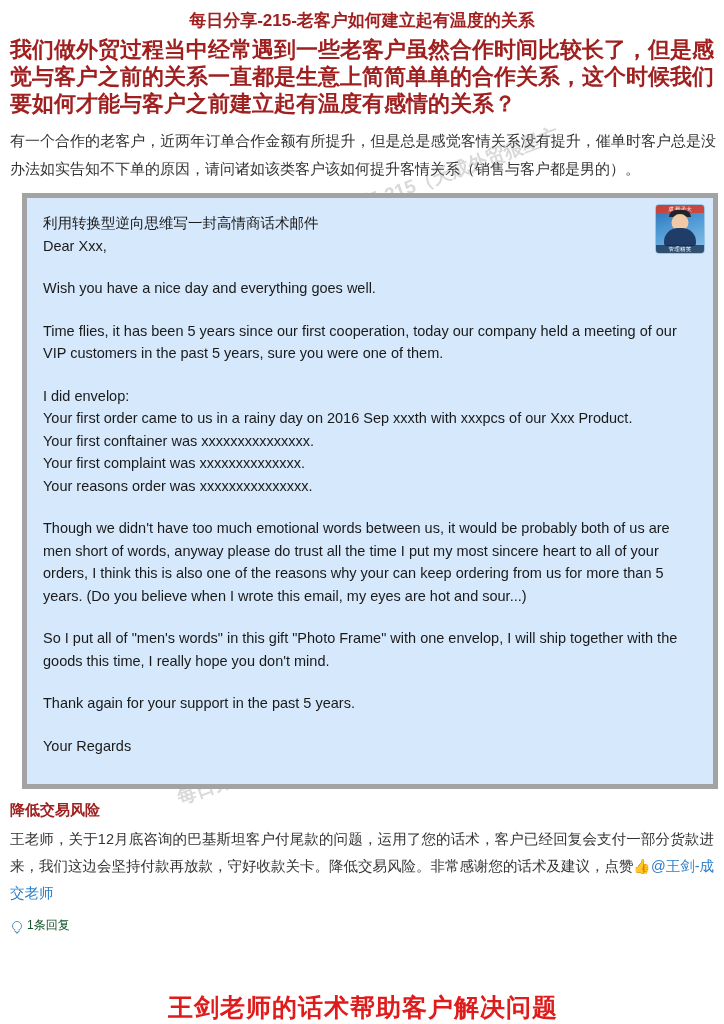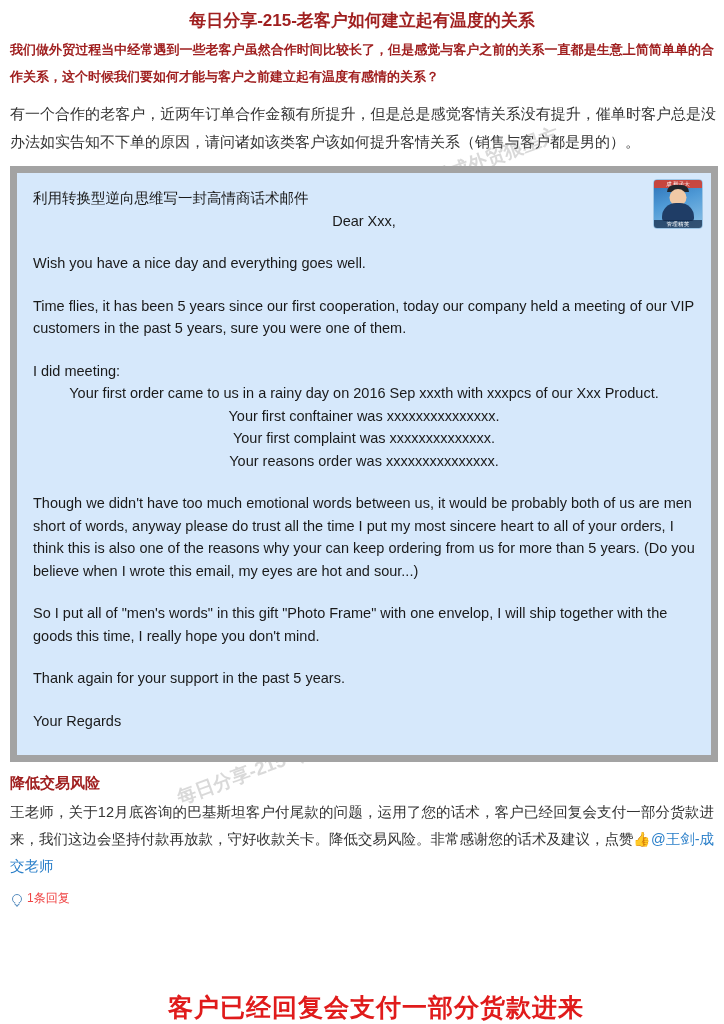--- a/index.html
+++ b/index.html
@@ -27,54 +27,53 @@
   .doc-title {
     color: #a02020;
     font-size: 17px;
     font-weight: bold;
     line-height: 26px;
     margin: 0 0 2px 0;
     text-align: center;
   }
   .doc-subtitle {
     color: #a02020;
-    font-size: 13px;
+    font-size: 22px;
     font-weight: bold;
     line-height: 27px;
     margin: 0;
     text-align: justify;
   }
   .intro {
     padding: 10px 8px 6px 10px;
     font-size: 15px;
     line-height: 28px;
     color: #333333;
     text-align: justify;
   }
   .card {
     position: relative;
-    margin: 4px 6px 0 10px;
+    margin: 4px 6px 0 22px;
     background: #d6e8fb;
-    border: 7px solid #a3a3a3;
+    border: 5px solid #a3a3a3;
     padding: 14px 16px 18px 16px;
     min-height: 596px;
     box-sizing: border-box;
   }
   .card p {
     margin: 0;
     font-size: 14.5px;
     line-height: 22.5px;
     color: #1a1a1a;
   }
   .card p.gap {
     margin-top: 20px;
   }
   .card p.tight {
     margin-top: 0;
-    text-align: center;
   }
   .avatar {
     position: absolute;
     top: 6px;
     right: 8px;
     width: 48px;
     height: 48px;
     border-radius: 4px;
     background: linear-gradient(160deg, #2a6fb5 0%, #4f9ad6 45%, #8dc3e8 100%);
     overflow: hidden;
@@ -149,21 +148,21 @@
   }
   .thumb-emoji {
     font-size: 14px;
   }
   .mention {
     color: #2a7fc9;
   }
   .reply-bar {
     padding: 6px 4px 0 12px;
     font-size: 12px;
-    color: #ef4444;
+    color: #14532d;
     display: flex;
     align-items: center;
     gap: 5px;
   }
   .reply-dot {
     width: 10px;
     height: 10px;
     border-radius: 50%;
     border: 1.5px solid #5a8fc0;
     display: inline-block;
@@ -232,21 +231,21 @@
       <div class="hat"></div>
       <div class="face"></div>
       <div class="body"></div>
       <div class="badge">管理精英</div>
     </div>
 
     <p>利用转换型逆向思维写一封高情商话术邮件</p>
     <p class="tight">Dear Xxx,</p>
     <p class="gap">Wish you have a nice day and everything goes well.</p>
     <p class="gap">Time flies, it has been 5 years since our first cooperation, today our company held a meeting of our VIP customers in the past 5 years, sure you were one of them.</p>
-    <p class="gap">I did meeting:</p>
+    <p class="gap">I did envelop:</p>
     <p class="tight">Your first order came to us in a rainy day on 2016 Sep xxxth with xxxpcs of our Xxx Product.</p>
     <p class="tight">Your first conftainer was xxxxxxxxxxxxxxx.</p>
     <p class="tight">Your first complaint was xxxxxxxxxxxxxx.</p>
     <p class="tight">Your reasons order was xxxxxxxxxxxxxxx.</p>
     <p class="gap">Though we didn't have too much emotional words between us, it would be probably both of us are men short of words, anyway please do trust all the time I put my most sincere heart to all of your orders, I think this is also one of the reasons why your can keep ordering from us for more than 5 years. (Do you believe when I wrote this email, my eyes are hot and sour...)</p>
     <p class="gap">So I put all of "men's words" in this gift "Photo Frame" with one envelop, I will ship together with the goods this time, I really hope you don't mind.</p>
     <p class="gap">Thank again for your support in the past 5 years.</p>
     <p class="gap">Your Regards</p>
   </div>
 
@@ -254,14 +253,14 @@
 
   <div class="result-body">
     <span>王老师，关于12月底咨询的巴基斯坦客户付尾款的问题，运用了您的话术，客户已经回复会支付一部分货款进来，我们这边会坚持付款再放款，守好收款关卡。降低交易风险。非常感谢您的话术及建议，点赞</span><span class="thumb-emoji">👍</span><span class="mention">@王剑-成交老师</span>
   </div>
 
   <div class="reply-bar">
     <span class="reply-dot"></span>
     <span>1条回复</span>
   </div>
 
-  <div class="banner">客户已经回复会支付一部分货款进来</div>
+  <div class="banner">王剑老师的话术帮助客户解决问题</div>
 </div>
 
 </body></html>

